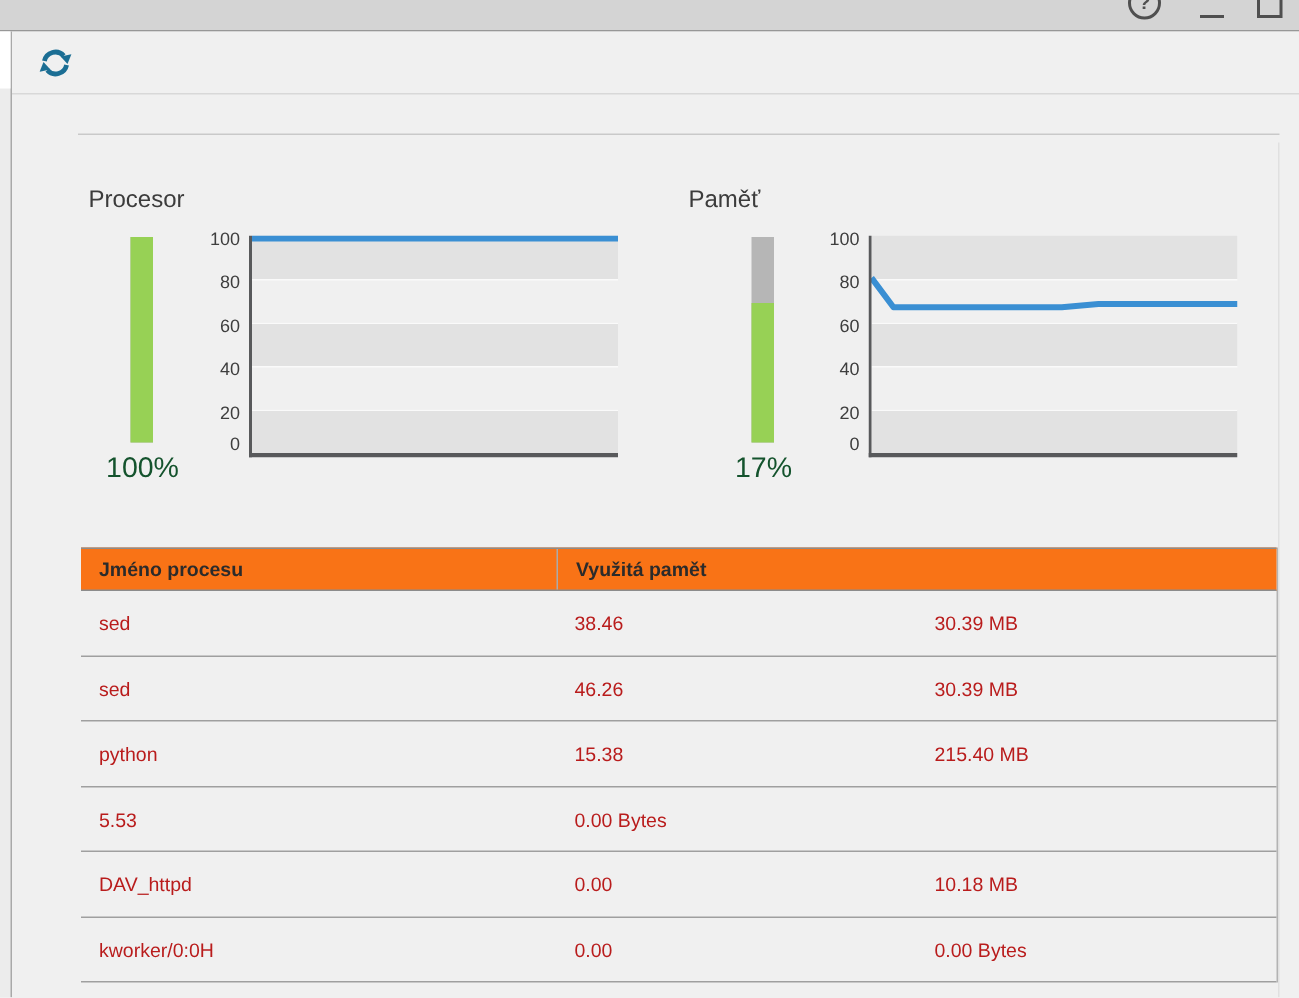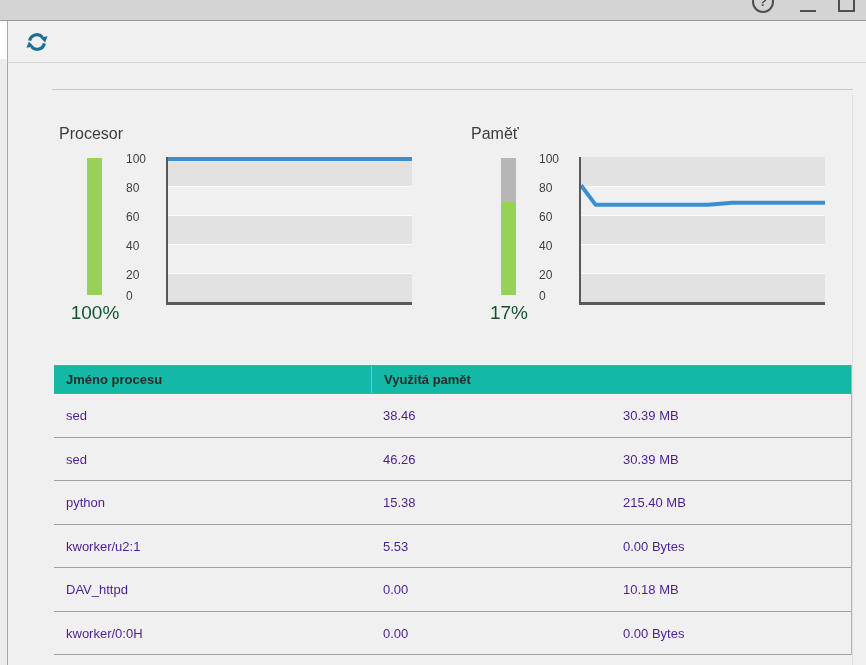--- a/index.html
+++ b/index.html
@@ -60,45 +60,45 @@
     position:absolute; left:0; bottom:0; width:100%; background:#97d155;
   }
   .pct-label {
     position:absolute; width:58px; text-align:center;
     font-size:19px; color:#14532d;
   }
   .ticks {
     position:absolute; width:34px; height:150px;
   }
   .tick {
-    position:absolute; right:0; width:34px; text-align:left;
+    position:absolute; right:0; width:34px; text-align:right;
     font-size:12px; color:#3e3e3e; line-height:16px;
   }
   .chart { position:absolute; width:246px; height:148px; }
   
   .ptable {
     position:absolute; left:54px; top:365px; width:798px;
     border-right:1px solid #b3b3b3;
   }
   .thead {
     display:grid; grid-template-columns:317px 240px 241px;
-    height:29px; background:#14b8a6;
+    height:29px; background:#f97316;
     border-top:1px solid #8c8c8c; border-bottom:1px solid #8c8c8c;
   }
   .th {
     font-size:13px; font-weight:bold; color:#2b2b2b;
     line-height:27px; padding-left:12px; overflow:hidden; white-space:nowrap;
   }
   .th + .th { border-left:1px solid #ababab; }
   .trow {
     display:grid; grid-template-columns:317px 240px 241px;
     height:43.5px; border-bottom:1px solid #9f9f9f;
   }
   .td {
-    font-size:13px; color:#4c1d95; line-height:43px; padding-left:12px;
+    font-size:13px; color:#b91c1c; line-height:43px; padding-left:12px;
     overflow:hidden; white-space:nowrap;
   }
 </style>
 </head>
 <body>
 
 <div class="app">
 
   <div class="titlebar">
     <div class="win-help">?</div>
@@ -151,21 +151,21 @@
         <rect x="2" y="116" width="244" height="29" fill="#e2e2e2"></rect>
         <rect x="2" y="29" width="244" height="1" fill="#fafafa"></rect>
         <rect x="2" y="58" width="244" height="1" fill="#fafafa"></rect>
         <rect x="2" y="87" width="244" height="1" fill="#fafafa"></rect>
         <rect x="2" y="116" width="244" height="1" fill="#fafafa"></rect>
         <polyline points="2,2 246,2" fill="none" stroke="#3a8fd3" stroke-width="4" stroke-linejoin="round"></polyline>
         <rect x="0" y="0" width="2" height="148" fill="#58595b"></rect>
         <rect x="0" y="145" width="246" height="3" fill="#58595b"></rect>
       </svg></div>
 
-  <div class="section-title" style="left:471px; top:125px;text-align:center;">Paměť</div>
+  <div class="section-title" style="left:459px; top:125px;text-align:center;">Paměť</div>
   <div class="gauge" style="left:501px; top:158px;">
     <div class="gauge-fill" style="height: 68%;"></div>
   </div>
   <div class="pct-label" style="left:480px; top:302px;">17%</div>
   <div class="ticks" style="left:539px; top:157px;">
       <div class="tick" style="top: 131px;">0</div>
       <div class="tick" style="top: 110px;">20</div>
       <div class="tick" style="top: 81px;">40</div>
       <div class="tick" style="top: 52px;">60</div>
       <div class="tick" style="top: 23px;">80</div>
@@ -201,21 +201,20 @@
           <div class="td">sed</div>
           <div class="td">46.26</div>
           <div class="td">30.39 MB</div>
         </div>
         <div class="trow">
           <div class="td">python</div>
           <div class="td">15.38</div>
           <div class="td">215.40 MB</div>
         </div>
         <div class="trow">
-          <div class="td">kworker/u2:1</div>
           <div class="td">5.53</div>
           <div class="td">0.00 Bytes</div>
         </div>
         <div class="trow">
           <div class="td">DAV_httpd</div>
           <div class="td">0.00</div>
           <div class="td">10.18 MB</div>
         </div>
         <div class="trow">
           <div class="td">kworker/0:0H</div>

